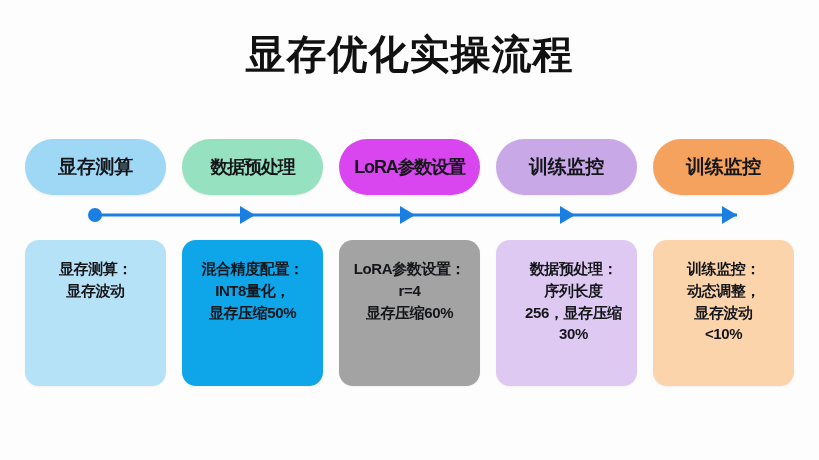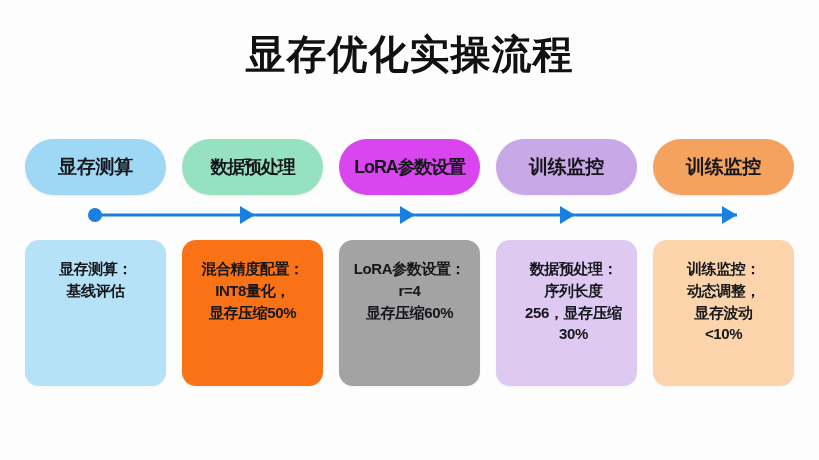--- a/index.html
+++ b/index.html
@@ -137,23 +137,23 @@
       <circle cx="95" cy="15" r="7" fill="#1a7fe0"></circle>
       <polygon points="240,6 255,15 240,24" fill="#1a7fe0"></polygon>
       <polygon points="400,6 415,15 400,24" fill="#1a7fe0"></polygon>
       <polygon points="560,6 575,15 560,24" fill="#1a7fe0"></polygon>
       <polygon points="722,6 737,15 722,24" fill="#1a7fe0"></polygon>
     </svg>
 
   <div id="card-row">
     <div class="card" style="background: rgb(182, 226, 248);">
       <span class="card-text">显存测算：
-基线评估</span>
+显存波动</span>
     </div>
-    <div class="card" style="background: #f97316;">
+    <div class="card" style="background: #0ea5e9;">
       <span class="card-text">混合精度配置：
 INT8量化，
 显存压缩50%</span>
     </div>
     <div class="card" style="background: #a3a3a3;">
       <span class="card-text">LoRA参数设置：
 r=4
 显存压缩60%</span>
     </div>
     <div class="card" style="background: rgb(221, 201, 242); padding-left: 20px;">

